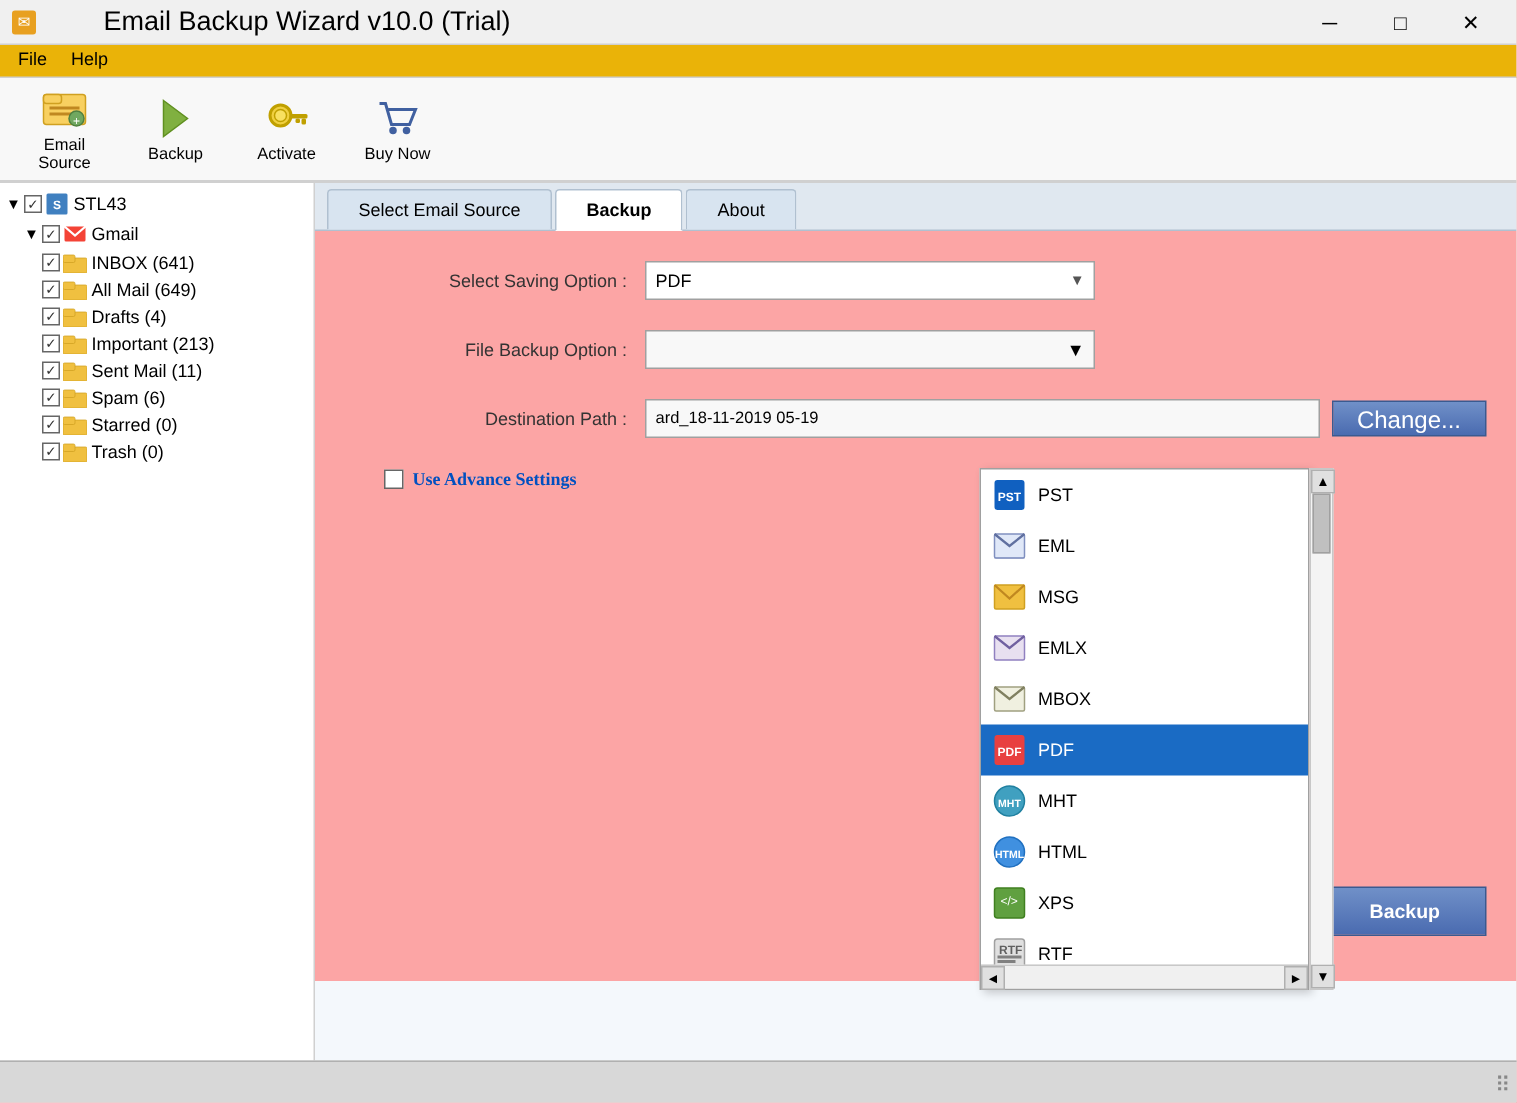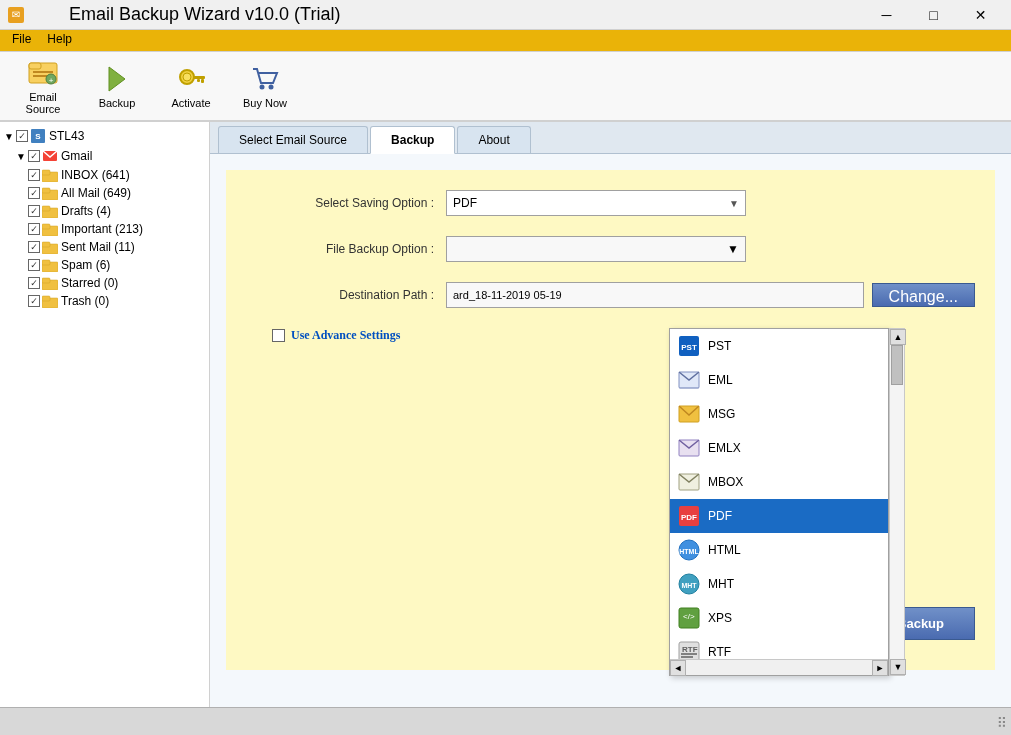--- a/index.html
+++ b/index.html
@@ -163,23 +163,23 @@
     }
     .tab.active {
       background: white;
       font-weight: bold;
       border-bottom: 1px solid white;
       margin-bottom: -1px;
     }
 
     
     .backup-content {
-      background: #fef9c3;
+      background: #fca5a5;
       padding: 20px;
-      margin: 16px;
+      margin: 0;
       position: relative;
     }
 
     .form-row {
       display: flex;
       align-items: center;
       margin-bottom: 20px;
     }
     .form-label {
       width: 200px;
@@ -644,35 +644,35 @@
                   <rect x="1" y="1" width="20" height="20" rx="2" fill="#e84040"></rect>
                   <text x="11" y="15" text-anchor="middle" font-size="8" fill="white" font-weight="bold">PDF</text>
                 </svg>
               </div>
               <span>PDF</span>
             </div>
 
             <div class="dropdown-item">
               <div class="dropdown-item-icon">
                 <svg width="22" height="22" viewBox="0 0 22 22">
+                  <circle cx="11" cy="11" r="10" fill="#40a0c0" stroke="#2080a0" stroke-width="1"></circle>
+                  <text x="11" y="15" text-anchor="middle" font-size="7" fill="white" font-weight="bold">MHT</text>
+                </svg>
+              </div>
+              <span>MHT</span>
+            </div>
+
+            <div class="dropdown-item">
+              <div class="dropdown-item-icon">
+                <svg width="22" height="22" viewBox="0 0 22 22">
                   <circle cx="11" cy="11" r="10" fill="#4090e0" stroke="#2070c0" stroke-width="1"></circle>
                   <text x="11" y="15" text-anchor="middle" font-size="7" fill="white" font-weight="bold">HTML</text>
                 </svg>
               </div>
               <span>HTML</span>
-            </div>
-
-            <div class="dropdown-item">
-              <div class="dropdown-item-icon">
-                <svg width="22" height="22" viewBox="0 0 22 22">
-                  <circle cx="11" cy="11" r="10" fill="#40a0c0" stroke="#2080a0" stroke-width="1"></circle>
-                  <text x="11" y="15" text-anchor="middle" font-size="7" fill="white" font-weight="bold">MHT</text>
-                </svg>
-              </div>
-              <span>MHT</span>
             </div>
 
             <div class="dropdown-item">
               <div class="dropdown-item-icon">
                 <svg width="22" height="22" viewBox="0 0 22 22">
                   <rect x="1" y="1" width="20" height="20" rx="2" fill="#60a040" stroke="#408020" stroke-width="1"></rect>
                   <text x="5" y="12" font-size="8" fill="white">&lt;/&gt;</text>
                 </svg>
               </div>
               <span>XPS</span>

